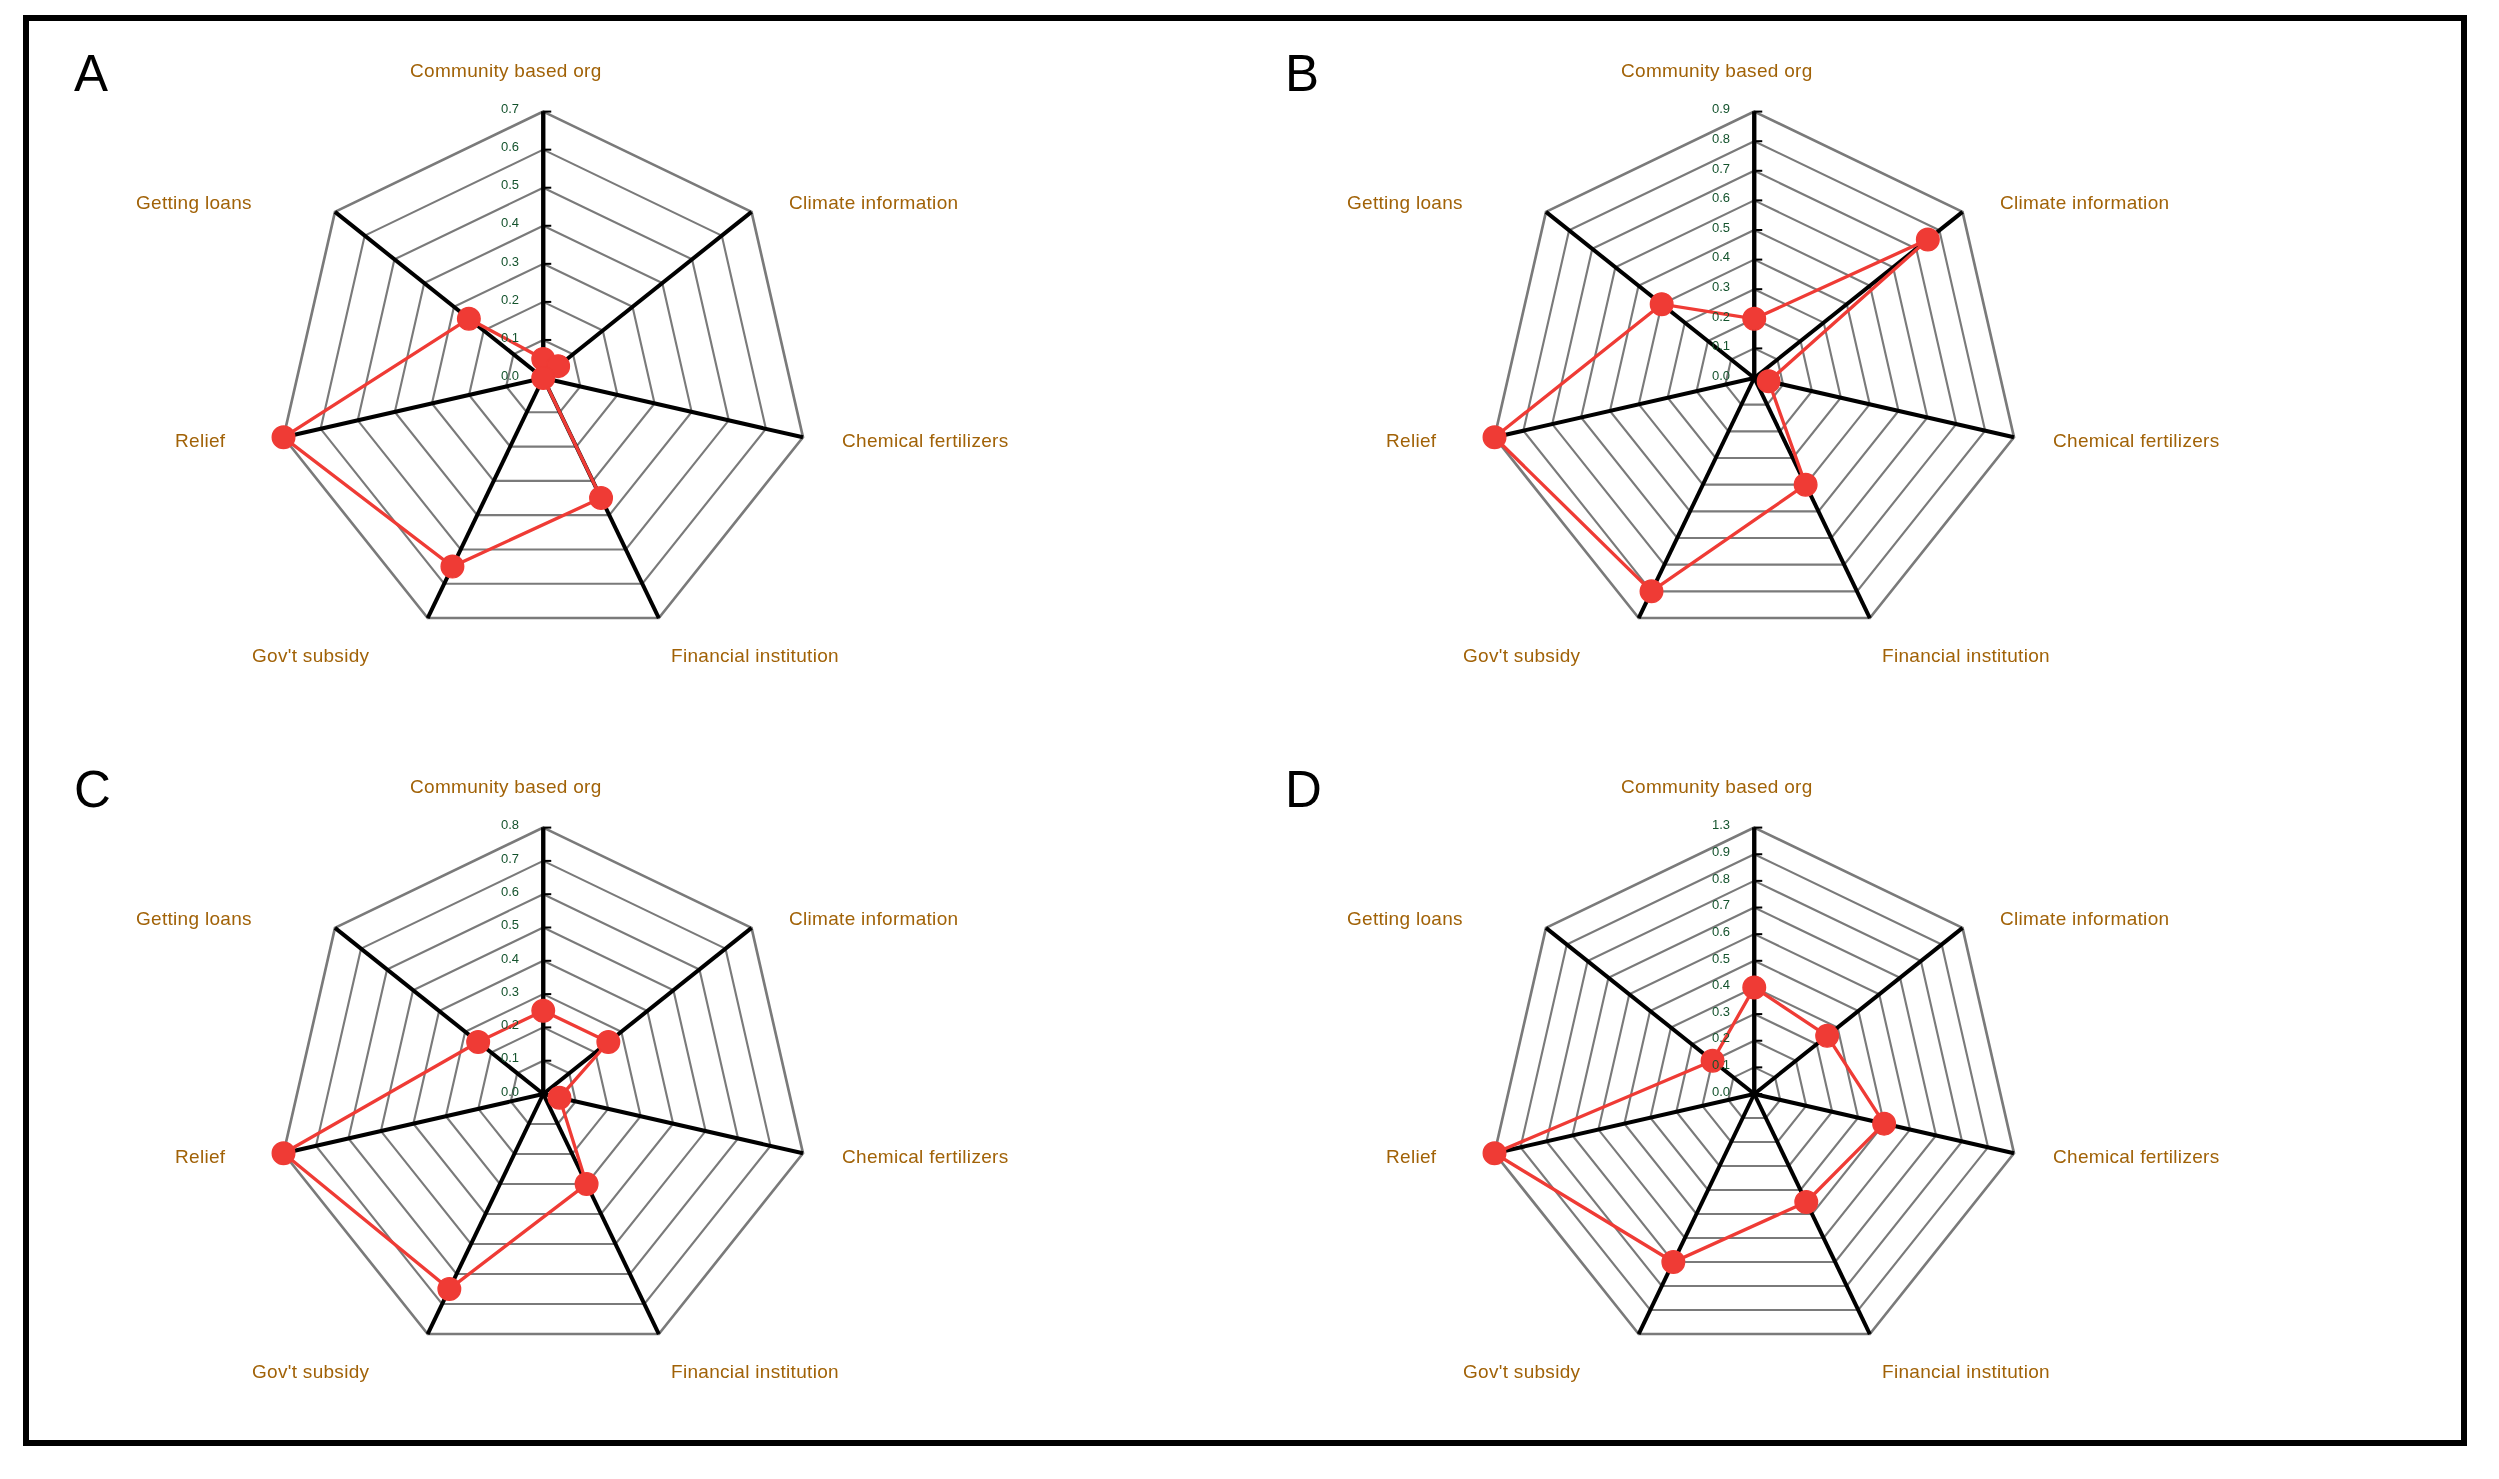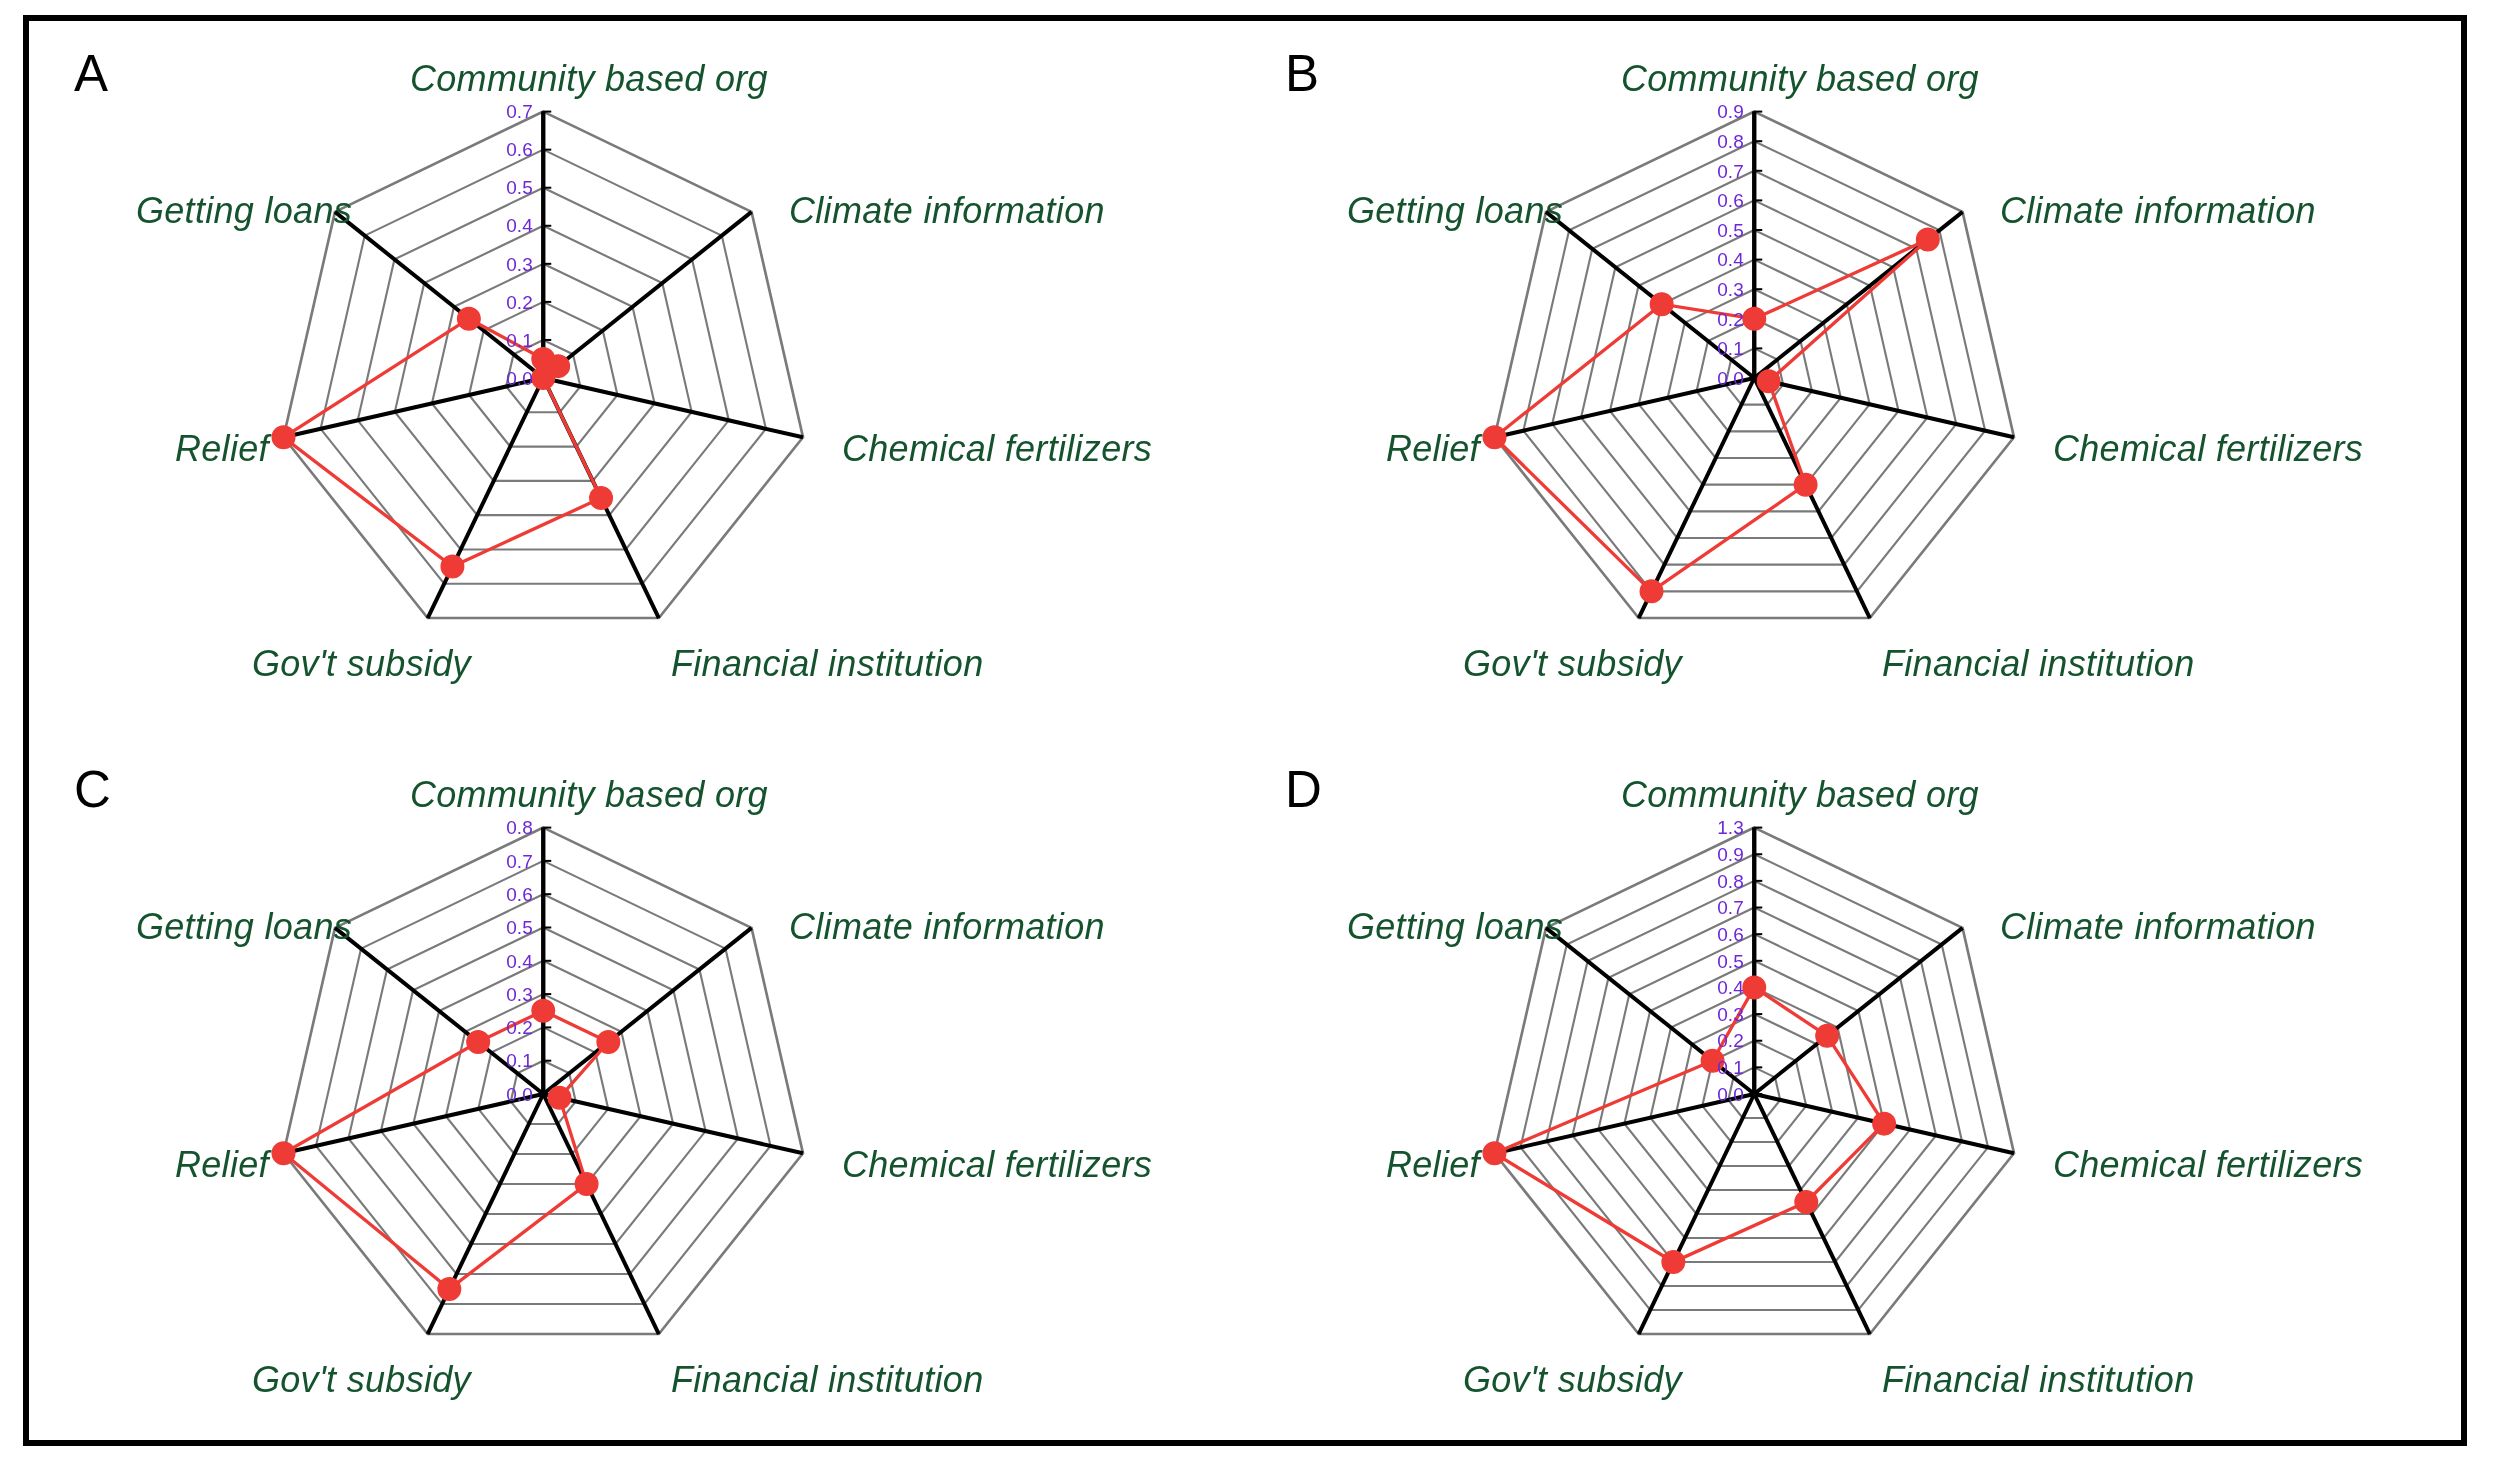--- a/index.html
+++ b/index.html
@@ -12,27 +12,26 @@
   #panel-A{left:8px;  top:4px;}
   #panel-B{left:1219px;top:4px;}
   #panel-C{left:8px;  top:720px;}
   #panel-D{left:1219px;top:720px;}
   .panel svg{position:absolute;left:0;top:0;width:100%;height:100%;overflow:visible;}
   .panel-letter{
     position:absolute;font-size:51px;color:#000;font-weight:400;
     line-height:1;letter-spacing:0;
   }
   .axis-label{
-    position:absolute;font-size:36px;color:#14532d;white-space:nowrap;line-height:1;
+    position:absolute;font-size:19px;color:#a16207;white-space:nowrap;line-height:1;
     letter-spacing:0.3px;
-    font-style:italic;
   }
   .tick-label{
-    position:absolute;font-size:19px;color:#6d28d9;white-space:nowrap;
-    line-height:1;text-align:center;
+    position:absolute;font-size:13px;color:#14532d;white-space:nowrap;
+    line-height:1;text-align:left;
   }
 </style>
 </head>
 <body>
 
 <div id="figure">
 
   <div class="panel" id="panel-A">
     <div class="panel-letter" style="left: 37px; top: 23px;">A</div>
     <svg viewBox="0 0 1800 1060">

